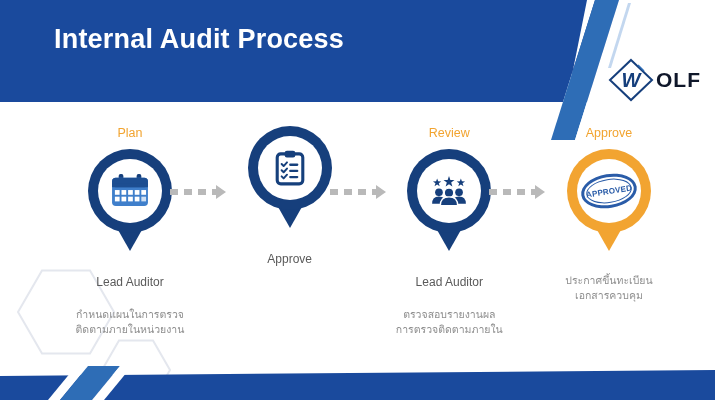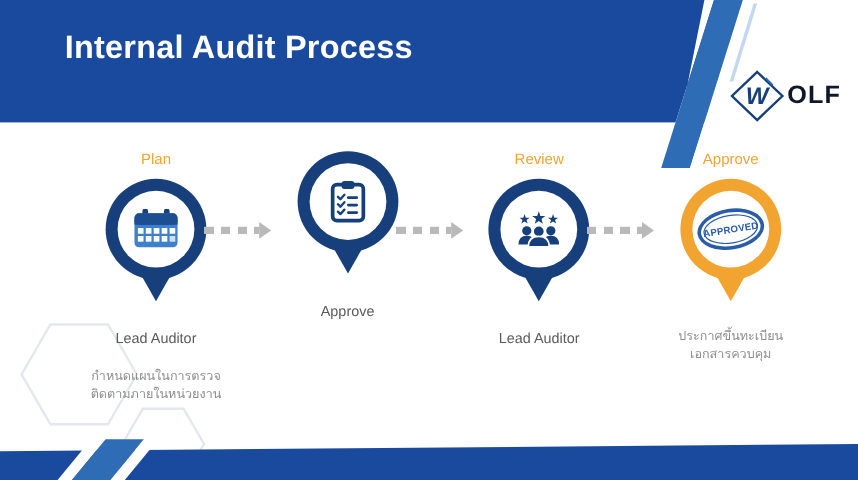--- a/index.html
+++ b/index.html
@@ -178,20 +178,22 @@
                 <circle cx="34" cy="18.5" r="4.2"></circle>
                 <path d="M26.5,31 q0,-8 7.5,-8 q7.5,0 7.5,8 z"></path>
                 <circle cx="23" cy="19" r="5.2" stroke="#ffffff" stroke-width="1.5"></circle>
                 <path d="M13.5,33 q0,-9.5 9.5,-9.5 q9.5,0 9.5,9.5 z" stroke="#ffffff" stroke-width="1.5"></path>
               </g>
             </svg>
           </div>
         </div>
       </div>
       <div class="role">Lead Auditor</div>
+      <div class="desc">ตรวจสอบรายงานผล
+การตรวจติดตามภายใน</div>
     </div>
 
     <div class="step">
       <div class="stage">Approve</div>
       <div class="pin orange">
         <div class="pin-tail"></div>
         <div class="pin-circle">
           <div class="pin-inner">
             <div class="stamp">
               <span class="stamp-text">APPROVED</span>

